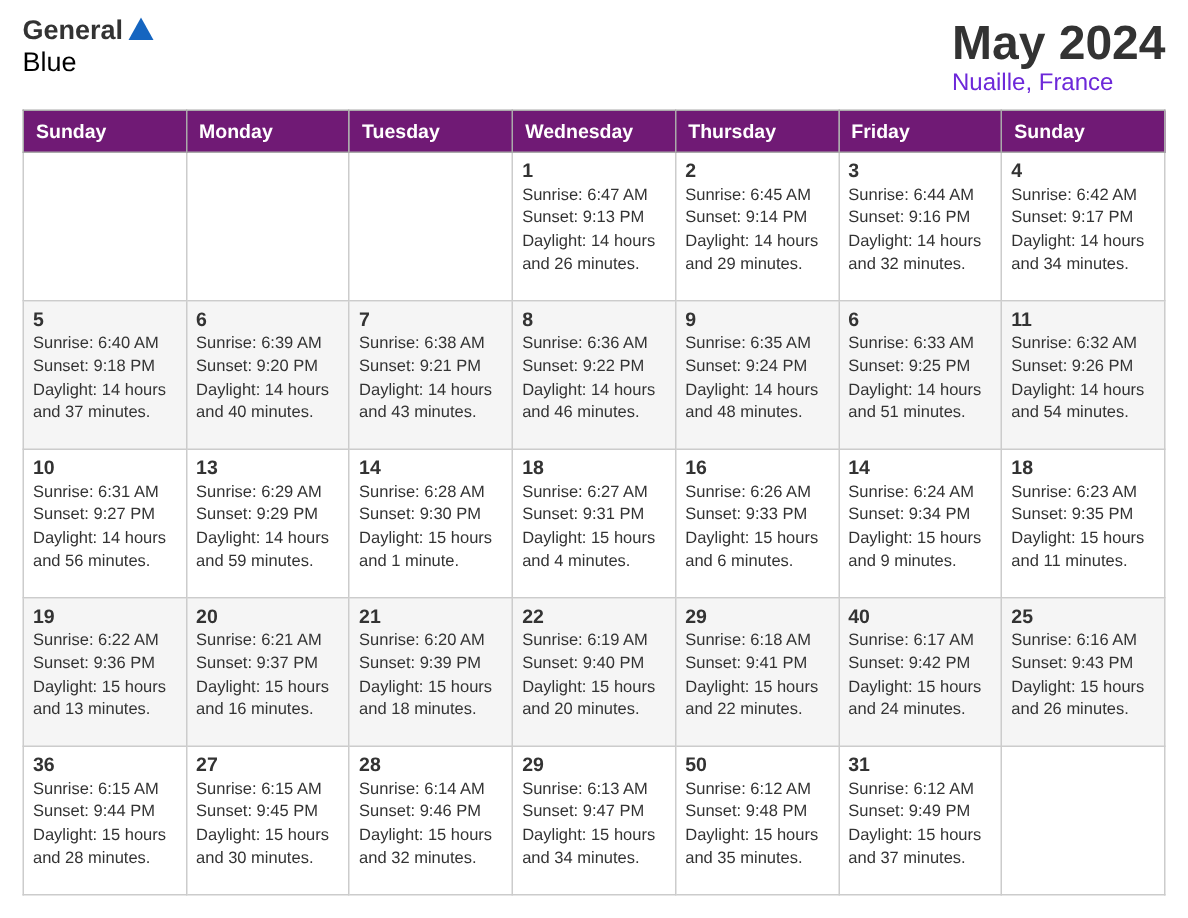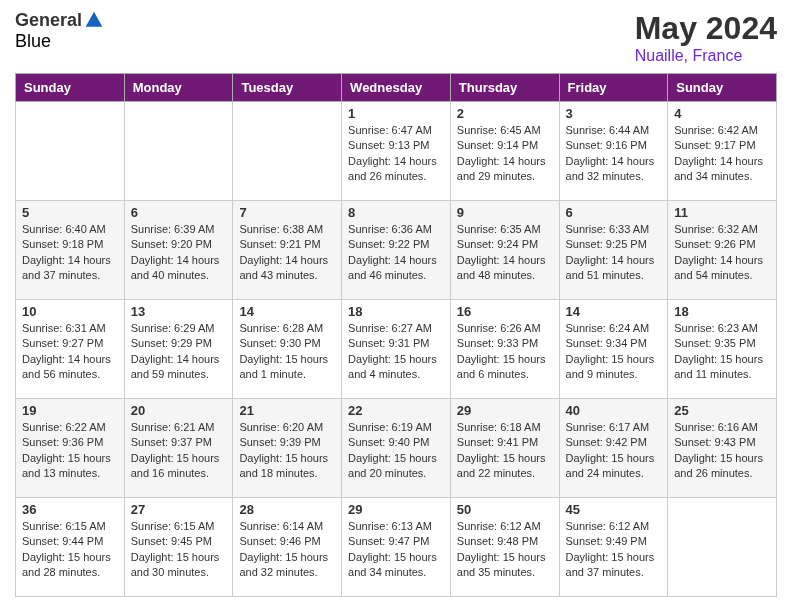--- a/index.html
+++ b/index.html
@@ -261,20 +261,20 @@
           </td>
           <td>
             <div class="day-number">29</div>
             <div class="day-info">Sunrise: 6:13 AM<br>Sunset: 9:47 PM<br>Daylight: 15 hours<br>and 34 minutes.</div>
           </td>
           <td>
             <div class="day-number">50</div>
             <div class="day-info">Sunrise: 6:12 AM<br>Sunset: 9:48 PM<br>Daylight: 15 hours<br>and 35 minutes.</div>
           </td>
           <td>
-            <div class="day-number">45</div>
+            <div class="day-number">31</div>
             <div class="day-info">Sunrise: 6:12 AM<br>Sunset: 9:49 PM<br>Daylight: 15 hours<br>and 37 minutes.</div>
           </td>
           <td class="empty-cell"></td>
         </tr>
       </tbody>
   </table>
 </div>
 
 </body></html>

